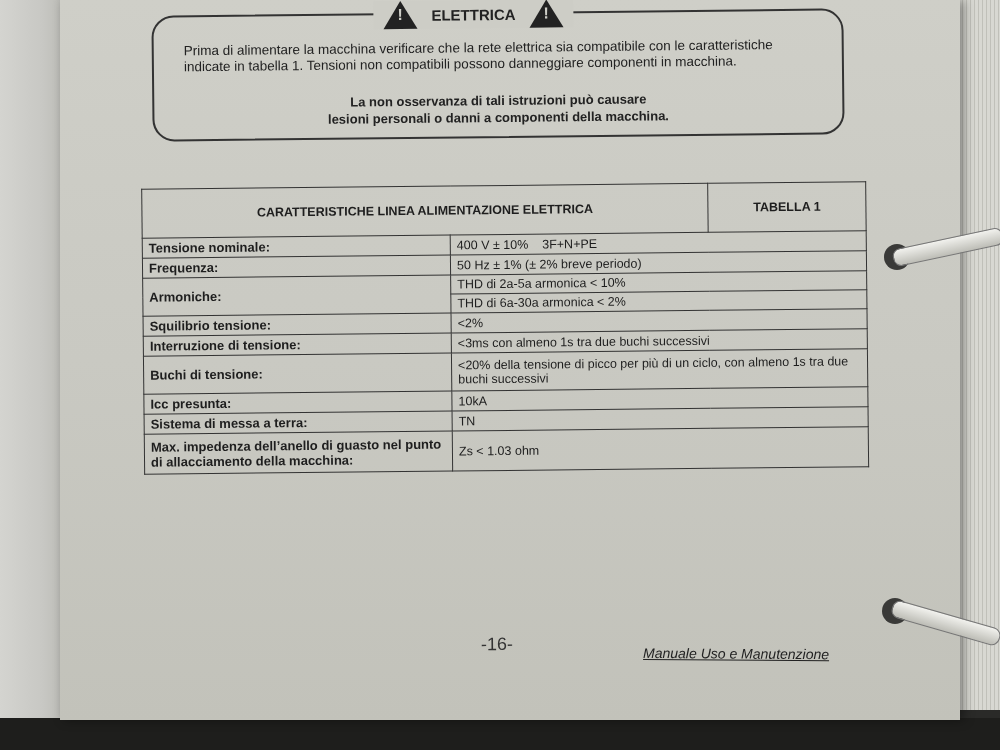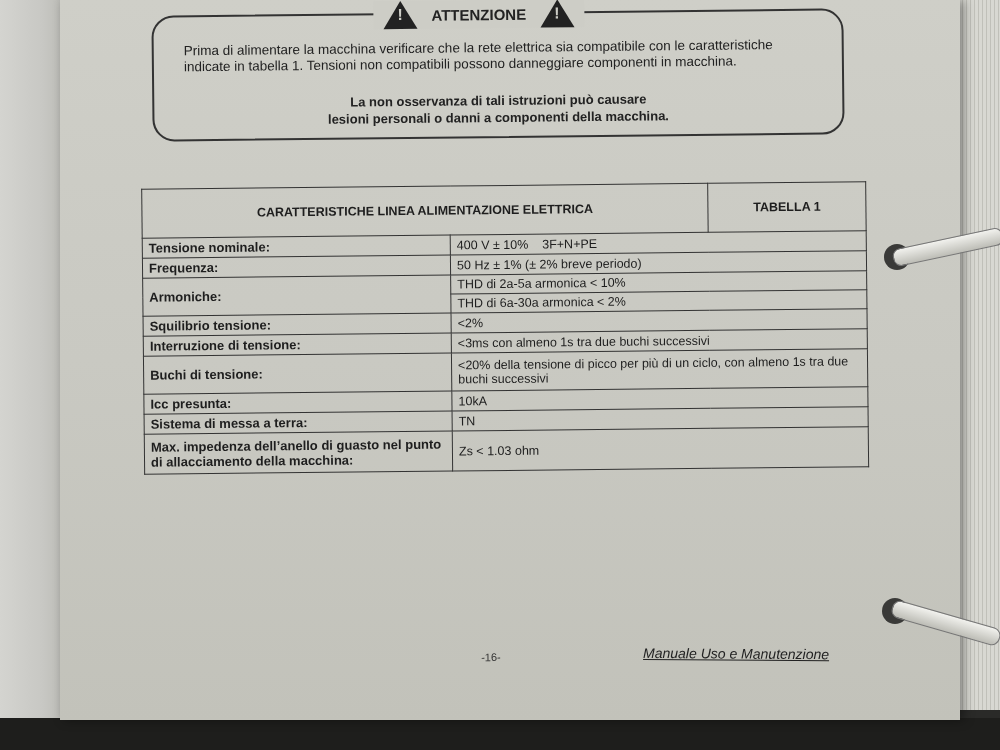--- a/index.html
+++ b/index.html
@@ -41,40 +41,40 @@
     table.spec {
       position: absolute; left: 143px; top: 185px; width: 725px;
       border-collapse: collapse; color: #1e1e1e;
     }
     table.spec td { border: 1.5px solid #333; padding: 2px 6px; font-size: 12.5px; vertical-align: middle; }
     table.spec td.lbl { font-weight: bold; width: 295px; font-size: 13px; }
     .hdr-title { font-size: 16px; font-weight: bold; text-align: center; height: 44px; }
     .hdr-tab { font-size: 16px; font-weight: bold; text-align: center; }
     .rowh { height: 19px; }
 
-    .pagenum { position: absolute; left: 478px; top: 651px; font-size: 11px; color: #333; }
+    .pagenum { position: absolute; left: 478px; top: 634px; font-size: 18px; color: #333; }
     .footer-title { position: absolute; left: 640px; top: 648px; font-size: 14px; color: #222; text-decoration: underline; font-style: italic; transform: rotate(1deg); }
 
     .ring { position: absolute; width: 110px; height: 16px; background: linear-gradient(180deg,#f2f2ee,#bdbdb6); border-radius: 8px; border: 1px solid #777; }
     .hole { position: absolute; width: 26px; height: 26px; border-radius: 50%; background: #3a3a38; }
   </style>
 </head>
 <body>
 
 <div class="left-paper"></div>
 <div class="page-right-edge"></div>
 <div class="bottom-dark"></div>
 
 <div class="page"></div>
 
 <div class="rotwrap">
   <div class="warn-box">
     <div class="warn-title">
       <span class="tri"></span>
-      <span>ATTENZIONE</span>
+      <span>ELETTRICA</span>
       <span class="tri"></span>
     </div>
     <div class="warn-text">Prima di alimentare la macchina verificare che la rete elettrica sia compatibile con le caratteristiche indicate in tabella 1. Tensioni non compatibili possono danneggiare componenti in macchina.</div>
     <div class="warn-bold">
       <div>La non osservanza di tali istruzioni può causare</div>
       <div>lesioni personali o danni a componenti della macchina.</div>
     </div>
   </div>
 
   <table class="spec">

